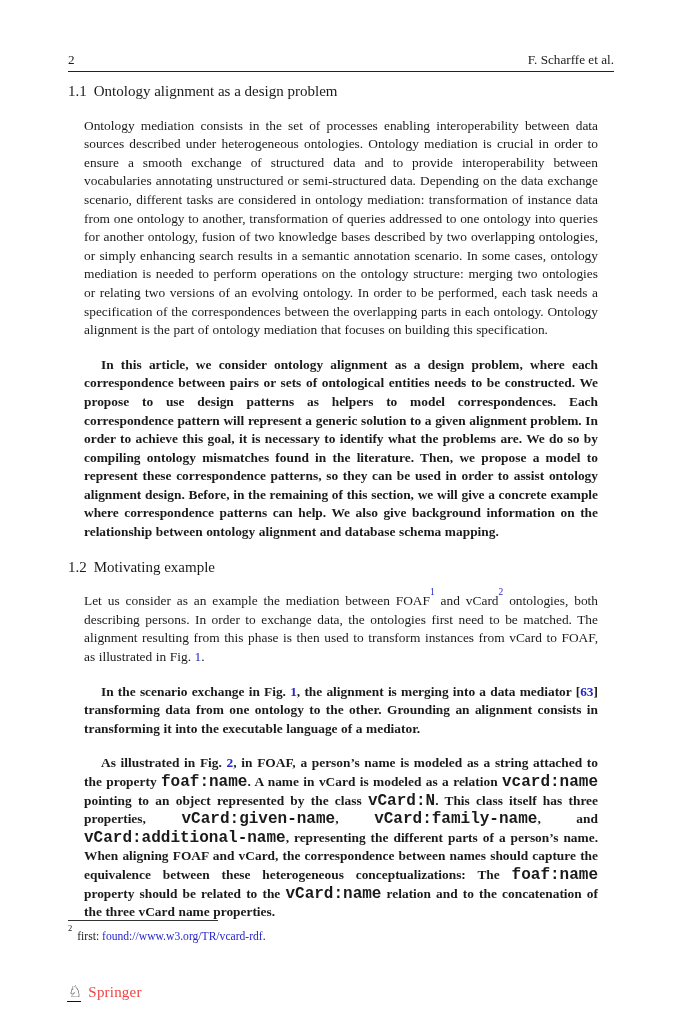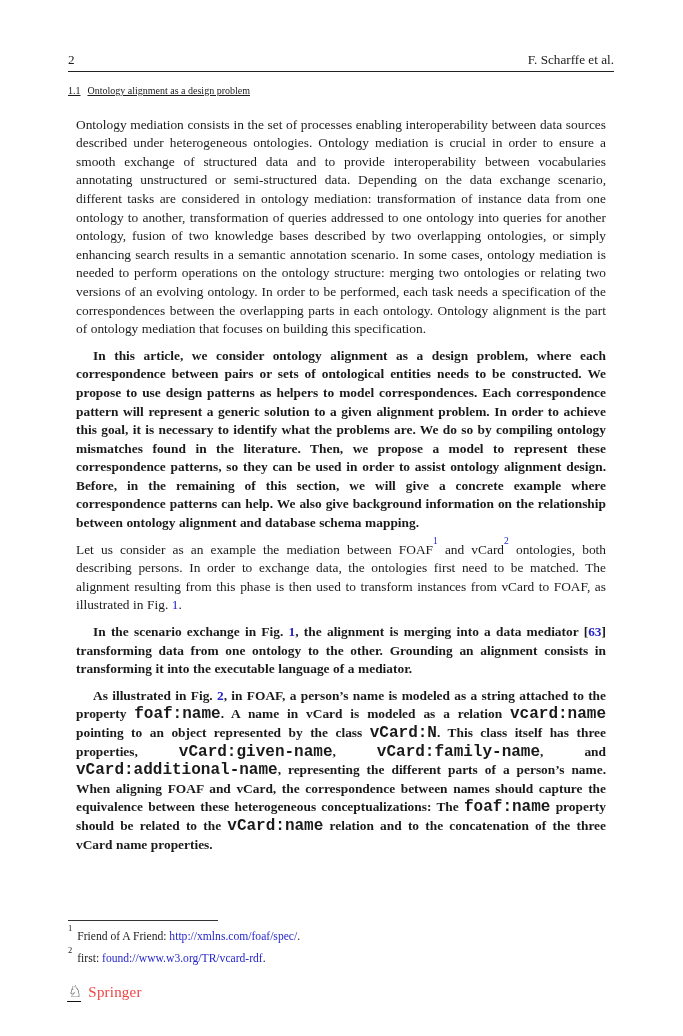--- a/index.html
+++ b/index.html
@@ -9,24 +9,24 @@
     -webkit-font-smoothing:antialiased;
   }
   .page-content{position:absolute;left:68px;top:53px;width:546px;}
   .runhead{
     display:flex;justify-content:space-between;align-items:baseline;
     font-size:13.2px;line-height:14px;
     padding-bottom:4px;border-bottom:1.5px solid #222;
   }
   .h1{font-size:14px;font-weight:bold;margin:17px 0 20px 0;line-height:18px;}
   .h1 .num{margin-right:7px;}
-  .h2{font-size:10px;margin:10px 0 15px 0;line-height:18.6px;text-decoration:underline;}
+  .h2{font-size:15px;margin:10px 0 15px 0;line-height:18.6px;}
   .h2 .num{margin-right:7px;}
   .para{
-    font-size:13.4px;line-height:18.6px;text-align:justify;margin:8px;
+    font-size:13.4px;line-height:18.6px;text-align:justify;margin:16px;
     word-spacing:0.2px;
   }
   .para.indent{text-indent:17px;font-weight:bold;}
   .code{font-family:"Liberation Mono",monospace;font-size:16px;}
   .link{color:#2626cc;}
   a.link{text-decoration:none;cursor:pointer;}
   sup.supref{
     font-size:9.5px;line-height:0;position:relative;top:-4.5px;
     color:#2626cc;
   }
@@ -53,30 +53,30 @@
 
 <div class="page-content">
   <div class="runhead">
     <span>2</span>
     <span>F. Scharffe et al.</span>
   </div>
   <div id="article-body">
       <div class="h2"><span class="num">1.1</span><span>Ontology alignment as a design problem</span></div>
       <p class="para"><span>Ontology mediation consists in the set of processes enabling interoperability between data sources described under heterogeneous ontologies. Ontology mediation is crucial in order to ensure a smooth exchange of structured data and to provide interoperability between vocabularies annotating unstructured or semi-structured data. Depending on the data exchange scenario, different tasks are considered in ontology mediation: transformation of instance data from one ontology to another, transformation of queries addressed to one ontology into queries for another ontology, fusion of two knowledge bases described by two overlapping ontologies, or simply enhancing search results in a semantic annotation scenario. In some cases, ontology mediation is needed to perform operations on the ontology structure: merging two ontologies or relating two versions of an evolving ontology. In order to be performed, each task needs a specification of the correspondences between the overlapping parts in each ontology. Ontology alignment is the part of ontology mediation that focuses on building this specification.</span></p>
       <p class="para indent"><span>In this article, we consider ontology alignment as a design problem, where each correspondence between pairs or sets of ontological entities needs to be constructed. We propose to use design patterns as helpers to model correspondences. Each correspondence pattern will represent a generic solution to a given alignment problem. In order to achieve this goal, it is necessary to identify what the problems are. We do so by compiling ontology mismatches found in the literature. Then, we propose a model to represent these correspondence patterns, so they can be used in order to assist ontology alignment design. Before, in the remaining of this section, we will give a concrete example where correspondence patterns can help. We also give background information on the relationship between ontology alignment and database schema mapping.</span></p>
+      <div class="h2"><span class="num">1.2</span><span>Motivating example</span></div>
       <p class="para"><span>Let us consider as an example the mediation between FOAF</span><sup class="supref">1</sup><span> and vCard</span><sup class="supref">2</sup><span> ontologies, both describing persons. In order to exchange data, the ontologies first need to be matched. The alignment resulting from this phase is then used to transform instances from vCard to FOAF, as illustrated in Fig. </span><a class="link">1</a><span>.</span></p>
       <p class="para indent"><span>In the scenario exchange in Fig. </span><a class="link">1</a><span>, the alignment is merging into a data mediator [</span><a class="link">63</a><span>] transforming data from one ontology to the other. Grounding an alignment consists in transforming it into the executable language of a mediator.</span></p>
       <p class="para indent"><span>As illustrated in Fig. </span><a class="link">2</a><span>, in FOAF, a person’s name is modeled as a string attached to the property </span><span class="code">foaf:name</span><span>. A name in vCard is modeled as a relation </span><span class="code">vcard:name</span><span> pointing to an object represented by the class </span><span class="code">vCard:N</span><span>. This class itself has three properties, </span><span class="code">vCard:given-name</span><span>, </span><span class="code">vCard:family-name</span><span>, and </span><span class="code">vCard:additional-name</span><span>, representing the different parts of a person’s name. When aligning FOAF and vCard, the correspondence between names should capture the equivalence between these heterogeneous conceptualizations: The </span><span class="code">foaf:name</span><span> property should be related to the </span><span class="code">vCard:name</span><span> relation and to the concatenation of the three vCard name properties.</span></p>
     </div>
 </div>
 
 <div class="footnote-block">
   <div class="fn-rule"></div>
   <div id="footnotes">
-      <div class="footnote"><sup>1</sup><span>Friend of A Friend: </span><a class="link">http://xmlns.com/foaf/spec/</a><span>.</span></div>
       <div class="footnote"><sup>2</sup><span>first: </span><a class="link">found://www.w3.org/TR/vcard-rdf</a><span>.</span></div>
     </div>
 </div>
 
 <div class="footer-logo">
   <span class="knight">♘</span>
   <span class="publisher">Springer</span>
 </div>
 
 </body></html>

